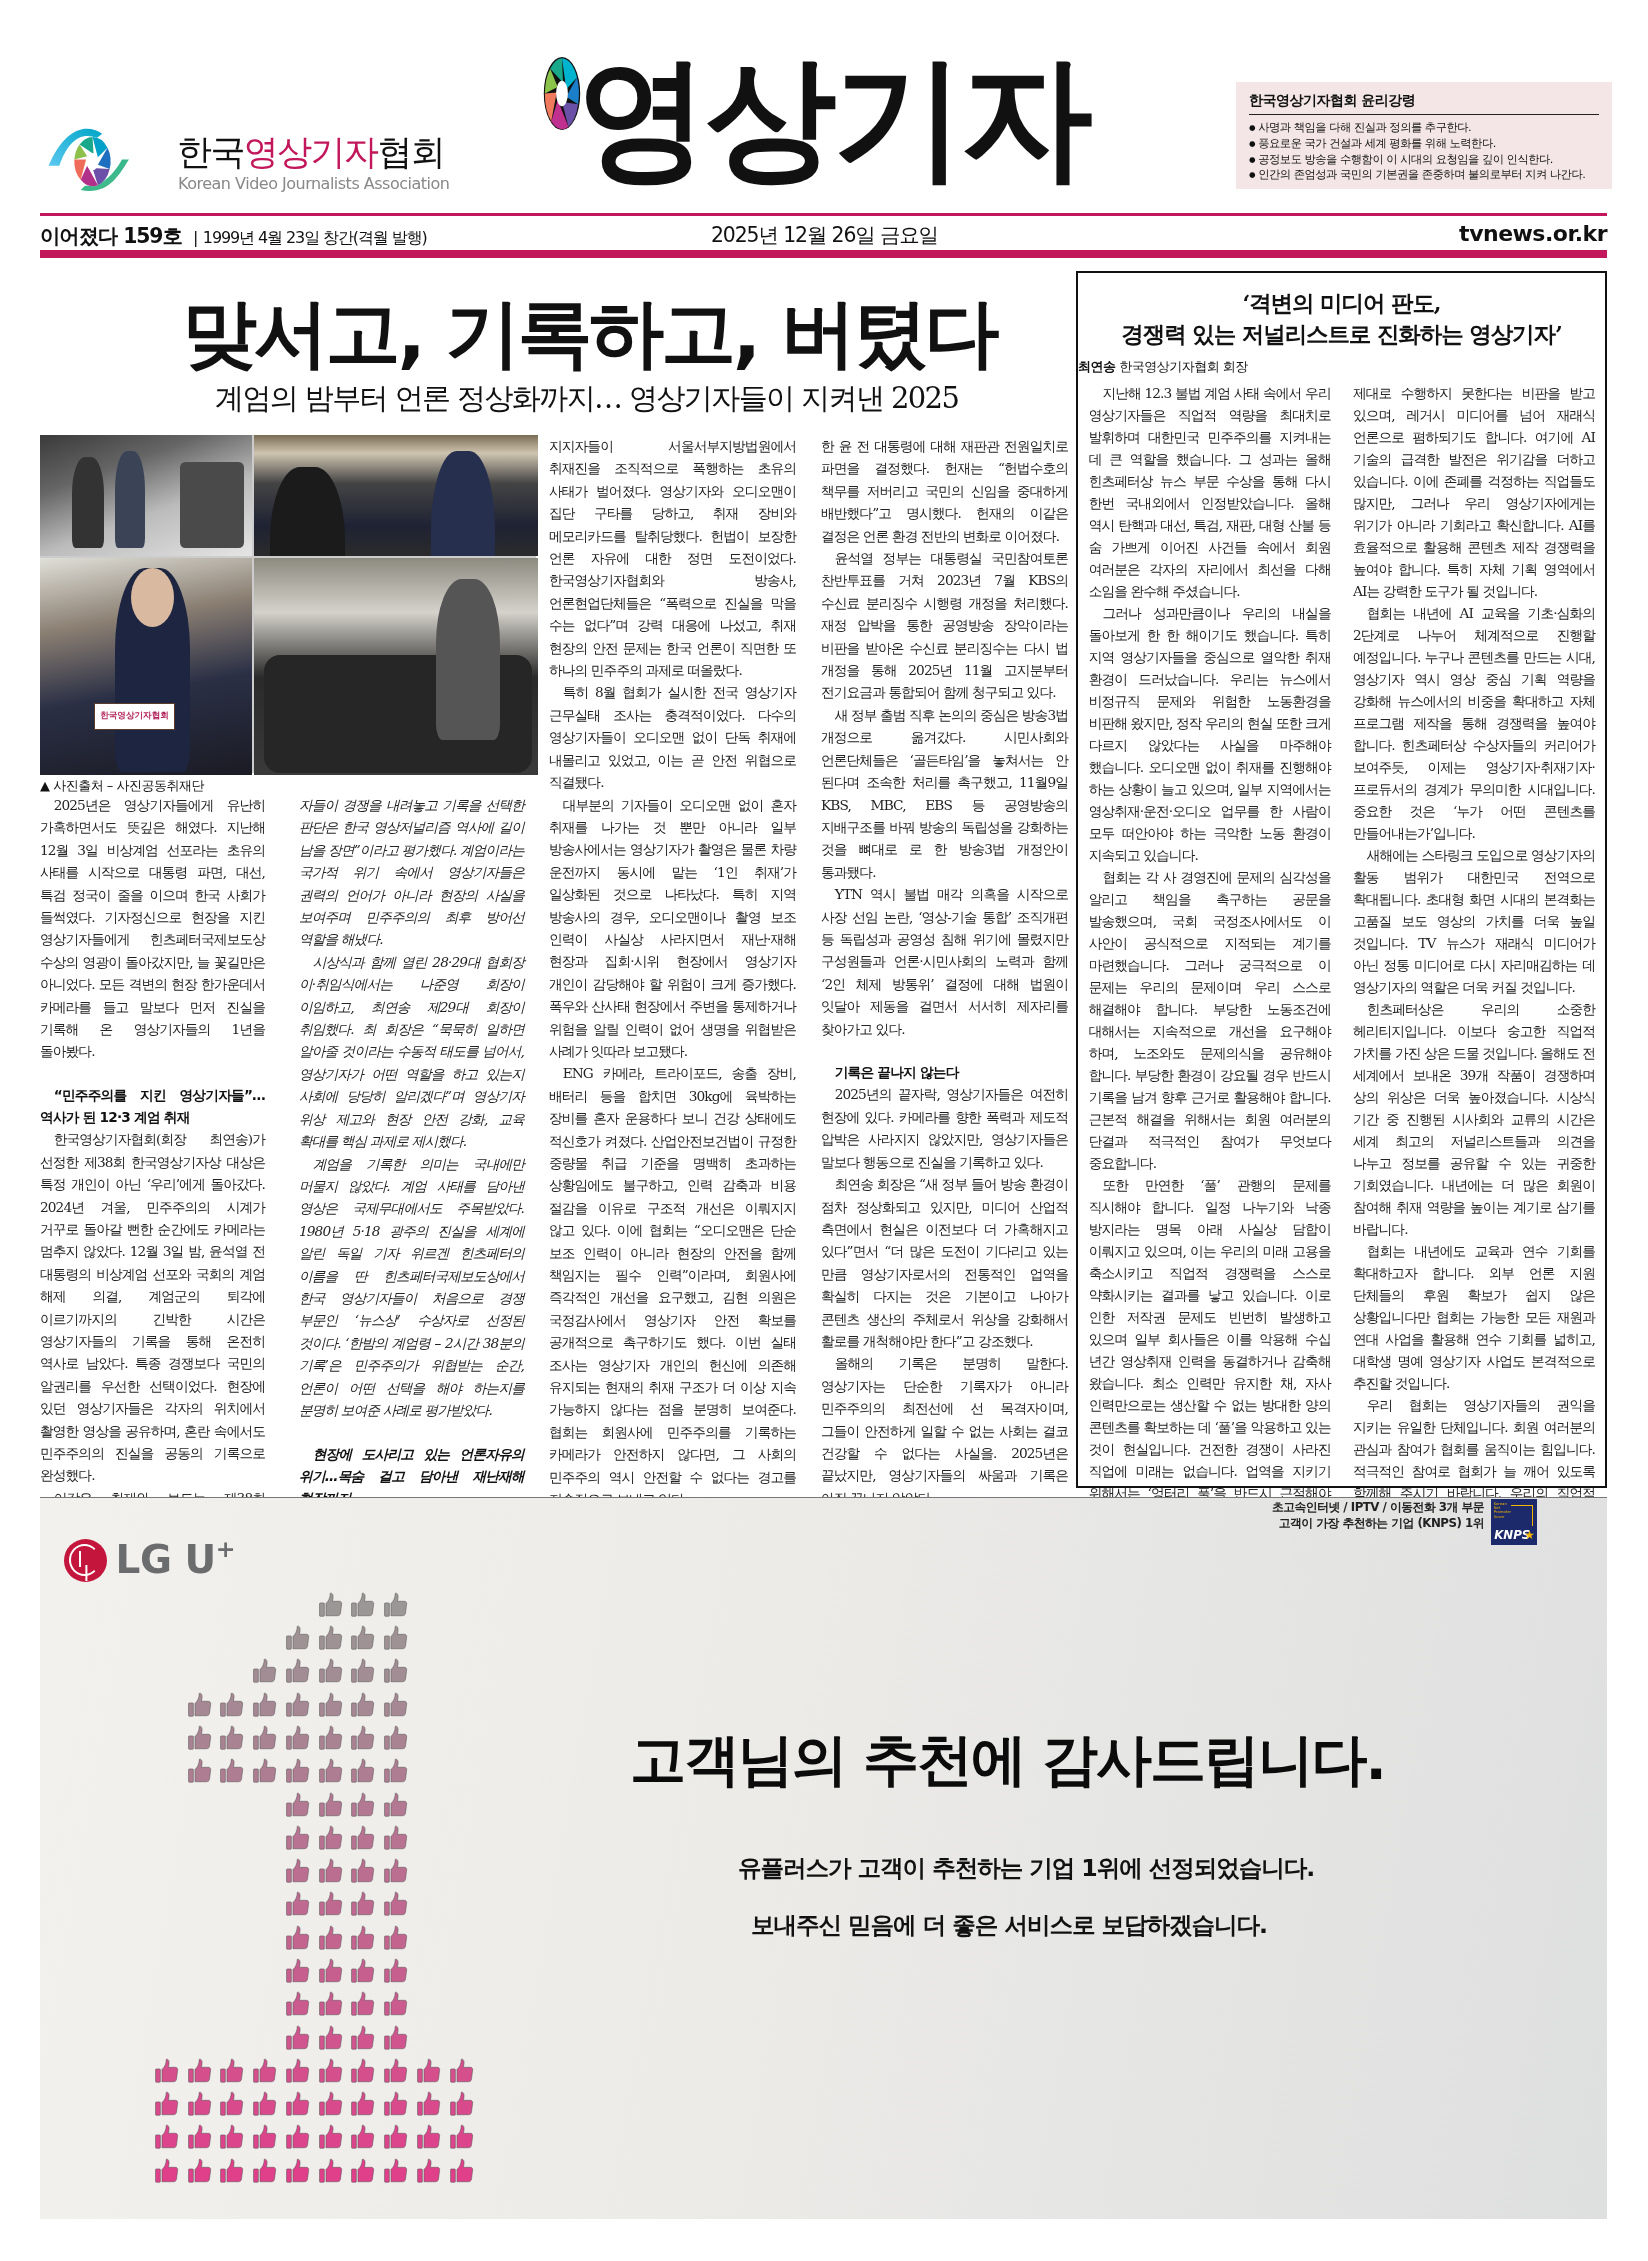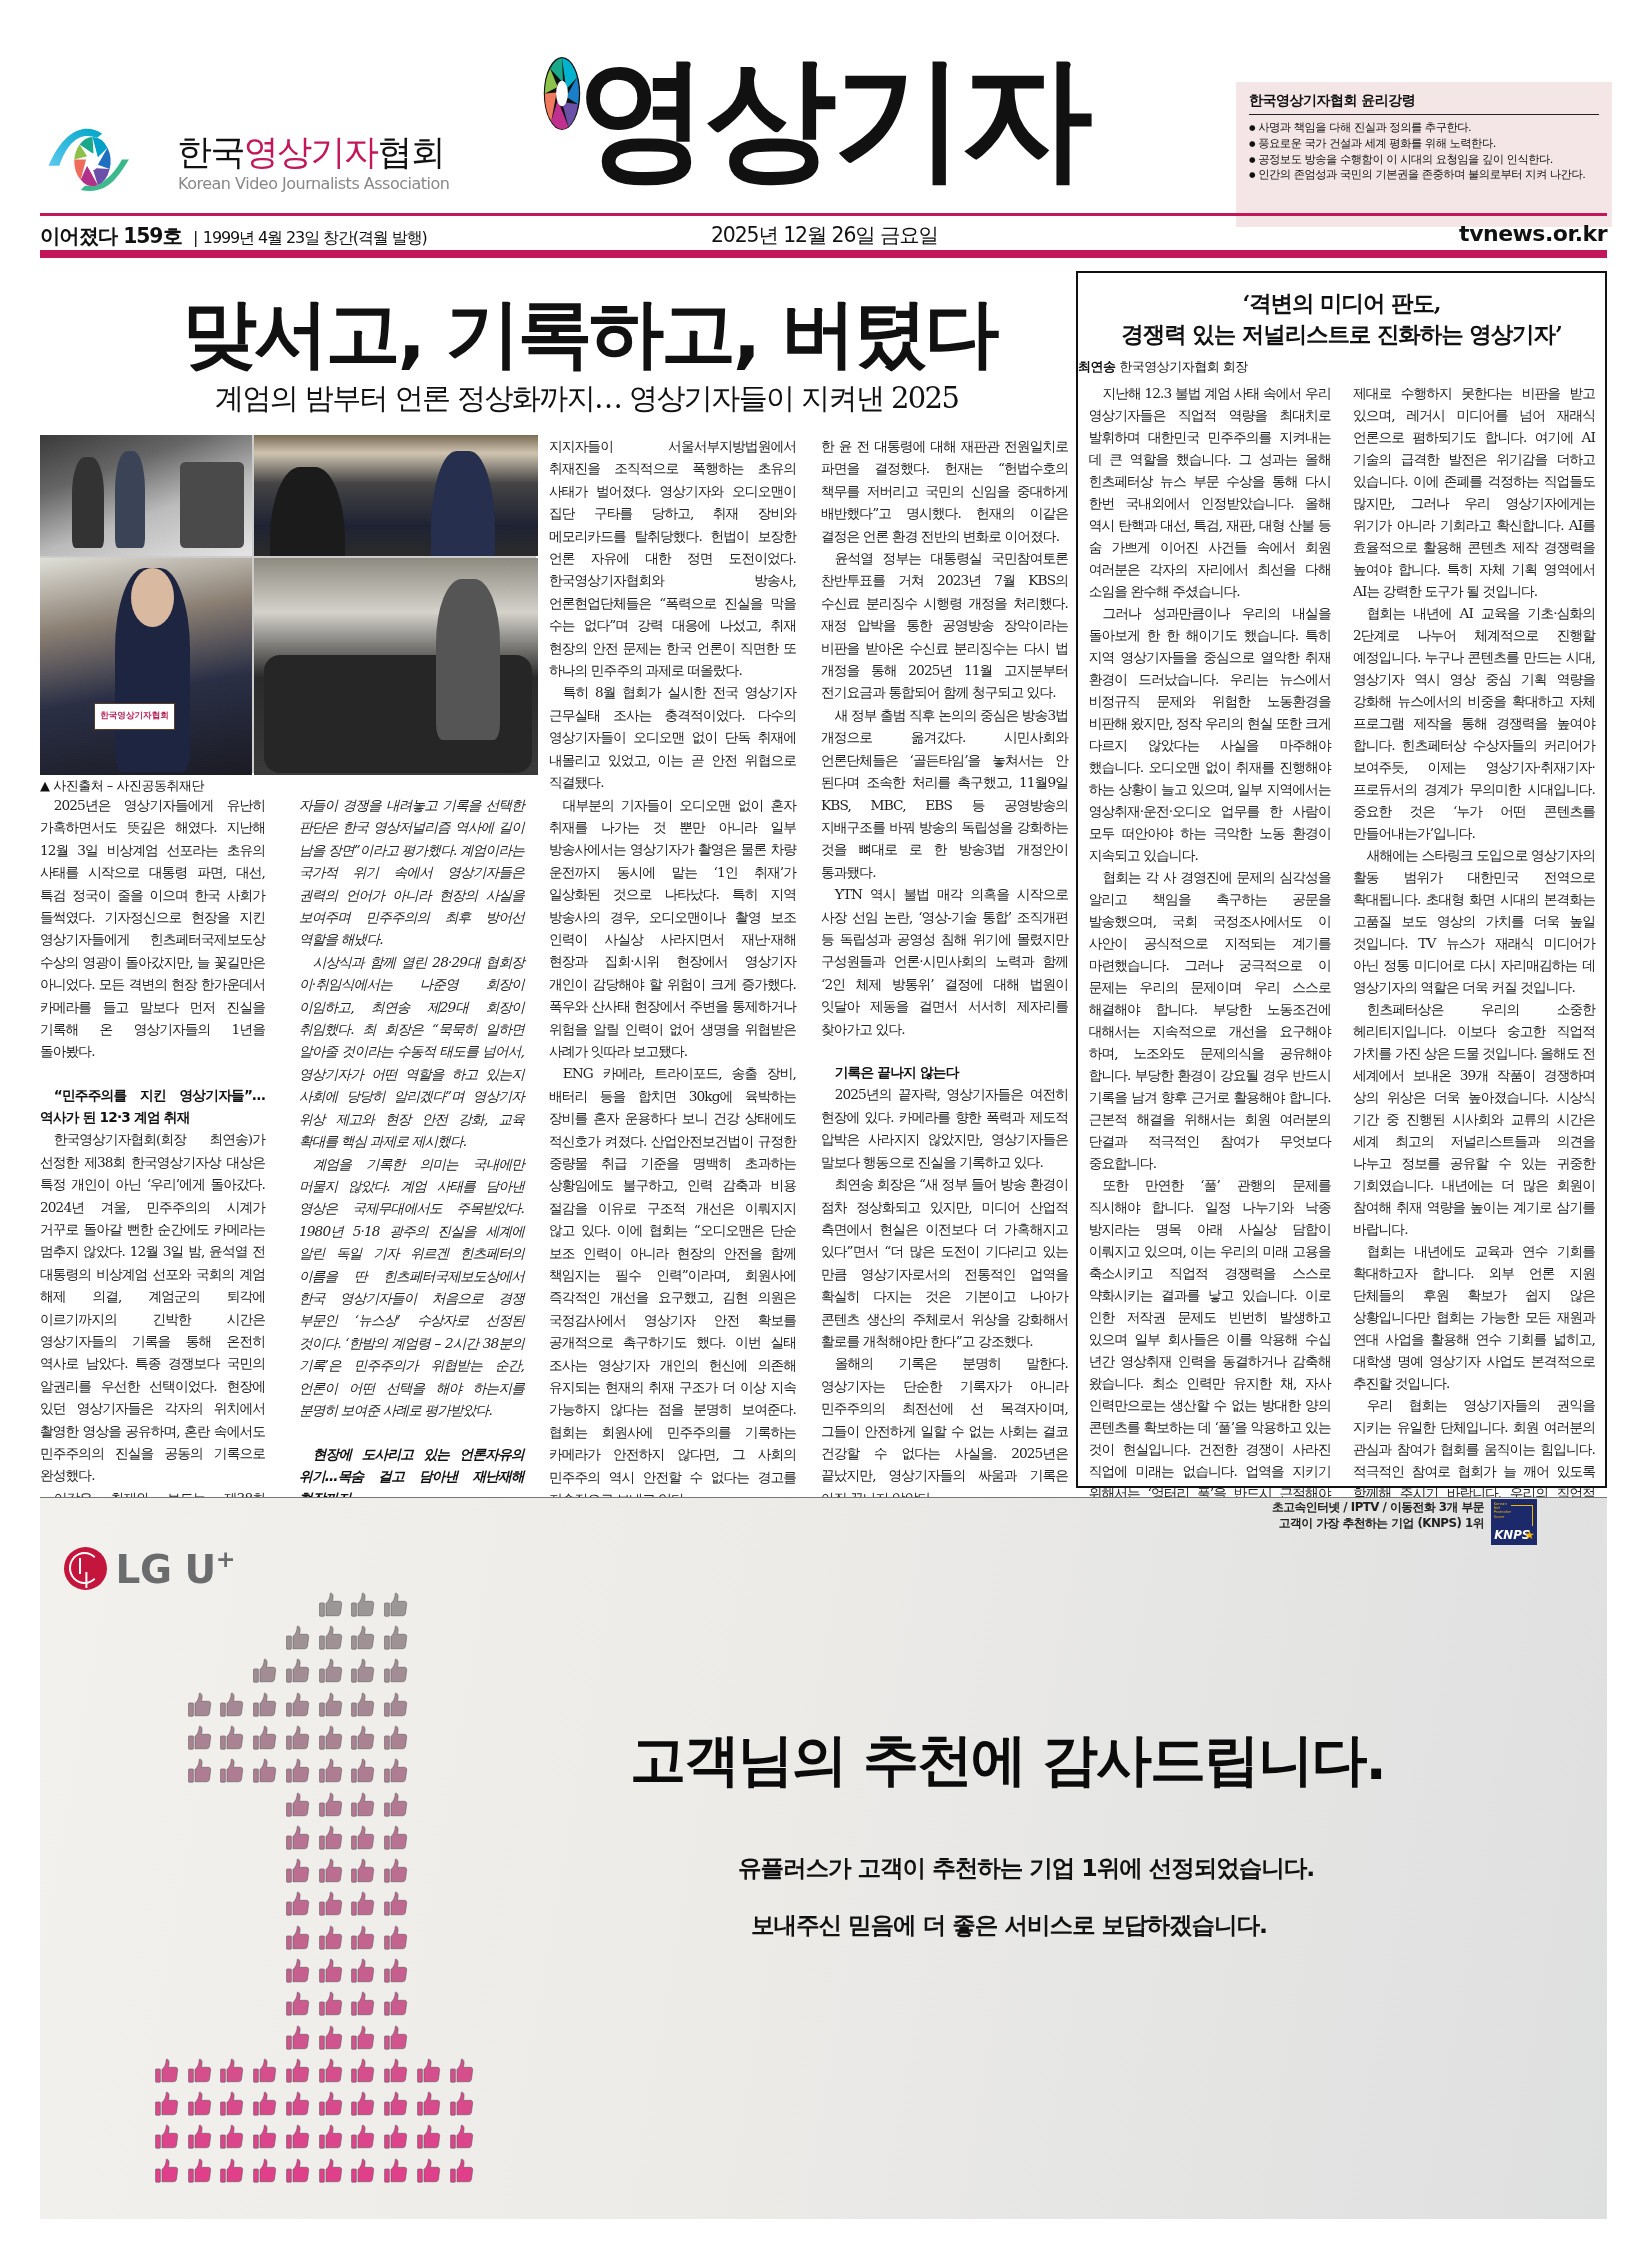--- a/index.html
+++ b/index.html
@@ -9,21 +9,21 @@
   .sans { font-family: "DejaVu Sans", "Liberation Sans", sans-serif; }
 
   
   .assoc-logo { left: 43px; top: 123px; width: 376px; height: 75px; }
   .assoc-name { left: 177px; top: 129px; font-size: 35px; font-weight: 400; letter-spacing: -1.6px; white-space: nowrap; }
   .assoc-name .hl { color: #c2185b; }
   .assoc-en { left: 178px; top: 174px; font-size: 16px; color: #888; letter-spacing: -0.5px; white-space: nowrap; }
   .mast-text { left: 577px; top: 51px; font-size: 134px; font-weight: 900; letter-spacing: -3.2px; line-height: 1; white-space: nowrap; transform: scaleX(0.98); transform-origin: left; }
   .aperture-big { left: 543px; top: 56px; width: 38px; height: 75px; }
 
-  .ethics { left: 1236px; top: 82px; width: 376px; height: 145px; background: #f4e6e6; padding: 9.7px 13px; }
+  .ethics { left: 1236px; top: 82px; width: 376px; height: 107px; background: #f4e6e6; padding: 9.7px 13px; }
   .ethics-title { font-size: 14px; font-weight: 700; padding-bottom: 4.3px; border-bottom: 1.1px solid #222; letter-spacing: -0.5px; }
   .ethics ul { list-style: none; margin-top: 5.4px; }
   .ethics li { font-size: 11.3px; line-height: 15.6px; letter-spacing: -0.5px; white-space: nowrap; }
   .ethics li::before { content: "●"; font-size: 7.5px; margin-right: 3.2px; vertical-align: 1.1px; }
 
   .rule-top { left: 40px; top: 213px; width: 1567px; height: 2.7px; background: #c2185b; }
   .info-line { left: 40px; top: 219px; width: 1567px; height: 29px; }
   .issue { left: 0; top: 3.2px; font-size: 20.4px; font-weight: 700; letter-spacing: -1.1px; white-space: nowrap; }
   .issue .sub { font-weight: 400; font-size: 16px; margin-left: 5.4px; }
   .pubdate { left: 671px; top: 2.1px; font-size: 20.4px; letter-spacing: -1.1px; white-space: nowrap; }
@@ -59,21 +59,21 @@
   .ed-title { left: 0; top: 15px; width: 100%; text-align: center; font-size: 22.5px; font-weight: 700; line-height: 31px; letter-spacing: -1.1px; }
   .ed-author { left: 0; top: 63px; width: 100%; text-align: left; font-size: 13px; letter-spacing: -0.5px; margin-top: 22px; }
   .ed-author b { font-weight: 700; }
   .ed-col { font-size: 13.7px; line-height: 22px; letter-spacing: -0.9px; text-align: justify; word-break: keep-all; color: #222; }
   .ed-col p { text-indent: 1em; }
   .ed-col1 { left: 10.7px; top: 109px; width: 242px; }
   .ed-col2 { left: 275px; top: 109px; width: 242px; }
 
   
   .ad { left: 40px; top: 1497px; width: 1567px; height: 722px; background: linear-gradient(100deg, #f2f1ee 0%, #ecebe8 45%, #dedfdf 100%); border-top: 1.1px solid #777; overflow: hidden; }
-  .lg-logo { left: 24px; top: 46px; height: 48px; display: flex; align-items: center; }
+  .lg-logo { left: 24px; top: 36px; height: 48px; display: flex; align-items: flex-end; }
   .lg-circle { width: 43px; height: 43px; border-radius: 50%; background: #c4163c; position: relative; }
   .lg-circle::before { content: ""; position: absolute; left: 5.4px; top: 5.4px; width: 27px; height: 28px; border: 2.1px solid #fff; border-radius: 50%; border-right-color: transparent; }
   .lg-circle::after { content: ""; position: absolute; left: 15px; top: 11.8px; width: 2.1px; height: 16px; background: #fff; box-shadow: 6.4px 14px 0 0px #fff; }
   .lg-text { font-family: "DejaVu Sans", sans-serif; font-weight: 700; font-size: 39px; color: #6b6c6e; margin-left: 8.6px; letter-spacing: -0.5px; }
   .lg-text sup { font-size: 23.6px; vertical-align: 16px; }
   .knps-text { right: 123px; top: 1.1px; text-align: right; font-family: "DejaVu Sans", sans-serif; font-weight: 700; font-size: 11.8px; line-height: 16px; letter-spacing: -0.5px; color: #222; }
   .knps-badge { right: 70px; top: 1.1px; width: 46px; height: 46px; background: #1c2a6b; color: #fff; }
   .knps-badge .k-small { position: absolute; left: 2.7px; top: 2.7px; font-size: 3.8px; line-height: 4.3px; color: #f5b400; font-family: "DejaVu Sans", sans-serif; }
   .knps-badge .k-big { position: absolute; left: 3.2px; bottom: 3.2px; font-size: 11.8px; font-weight: 700; font-style: italic; font-family: "DejaVu Sans", sans-serif; }
   .knps-badge .k-star { position: absolute; right: 2.1px; bottom: 3.2px; color: #f5b400; font-size: 11.8px; }

